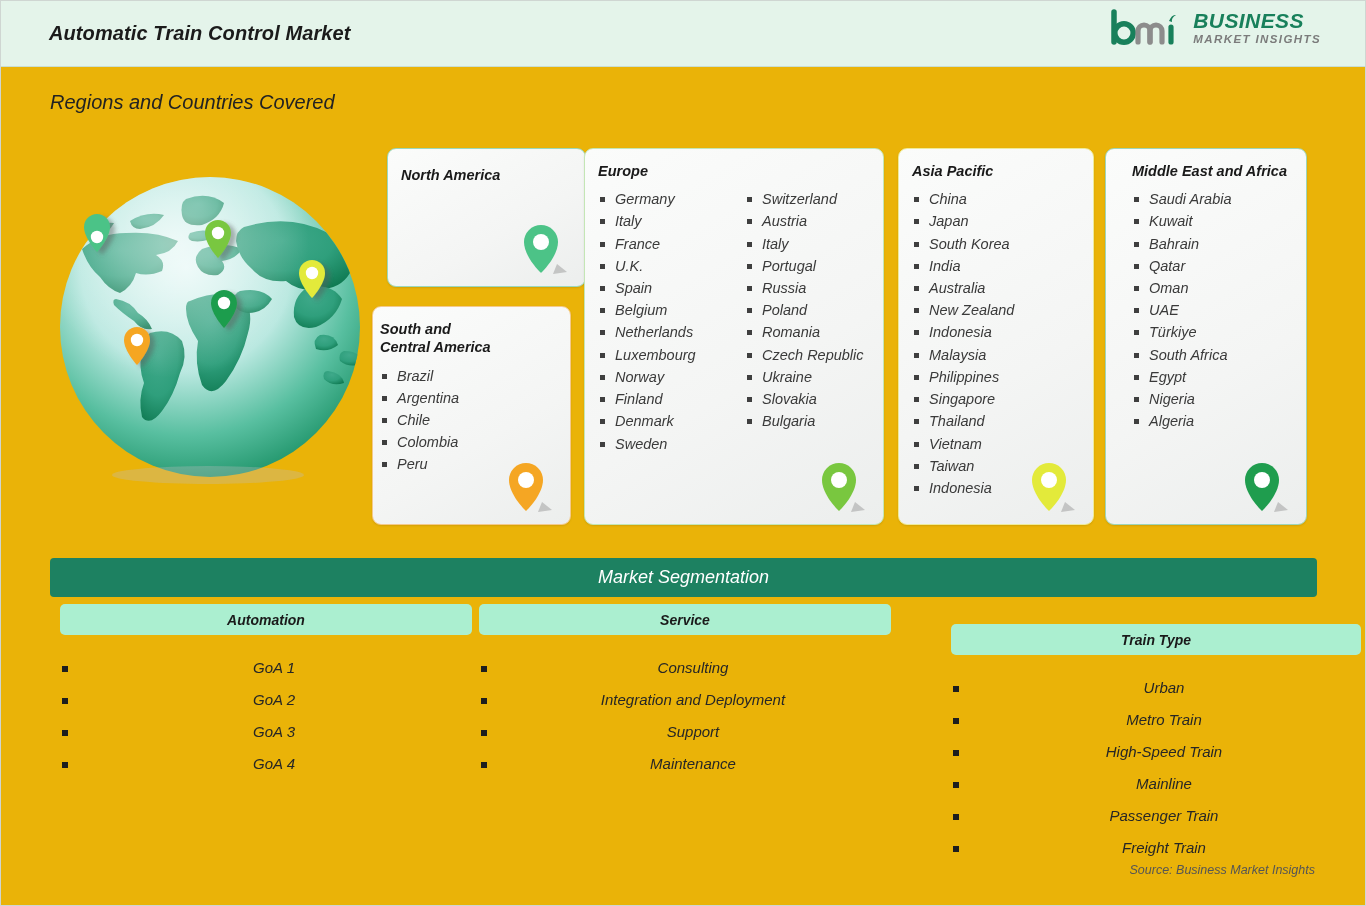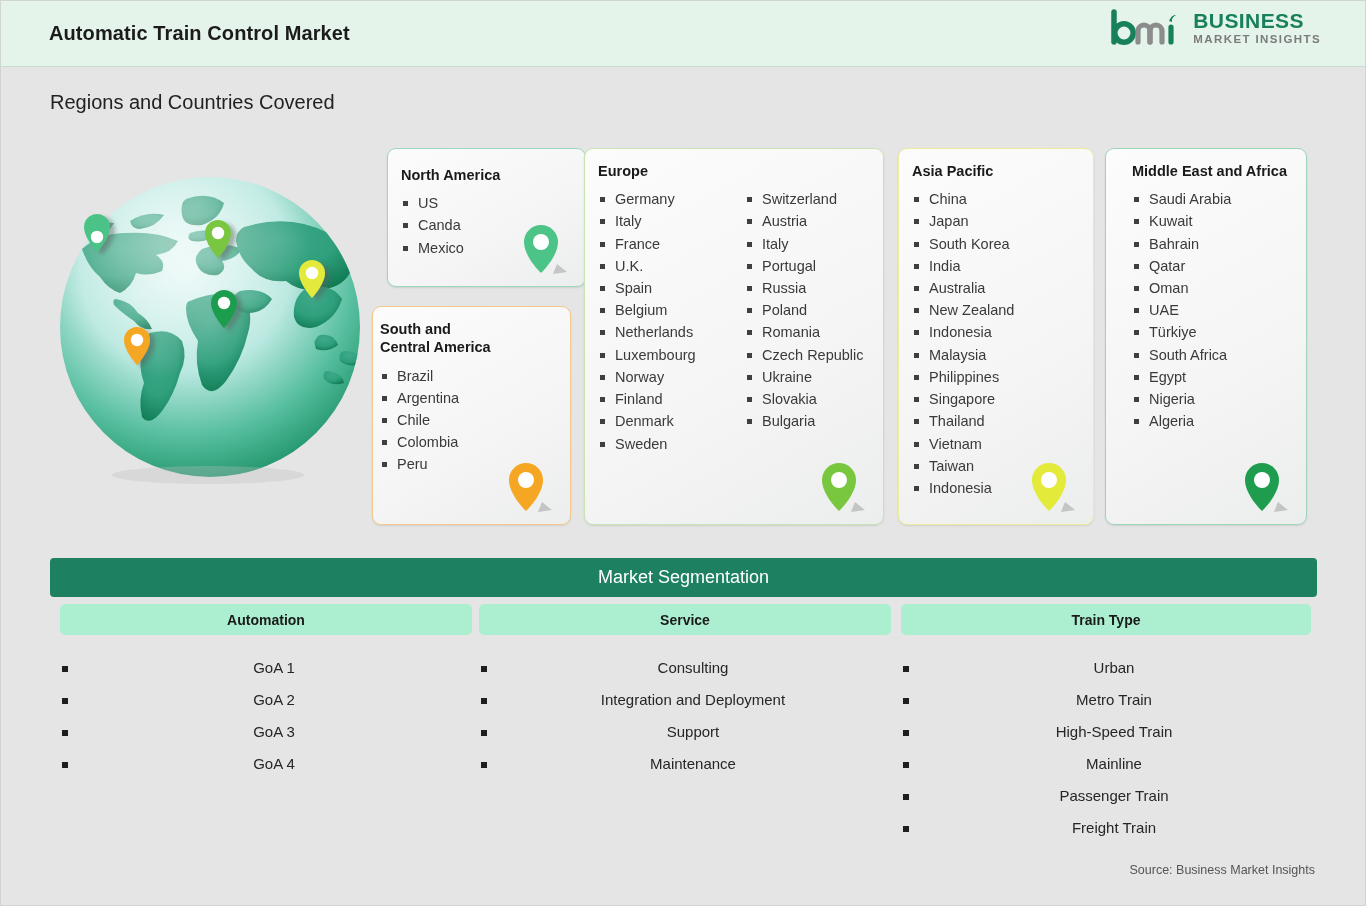--- a/index.html
+++ b/index.html
@@ -5,22 +5,23 @@
   * { box-sizing: border-box; margin: 0; padding: 0; }
   html, body {
     width: 1366px; height: 906px;
     background: #ffffff;
     font-family: "Liberation Sans", sans-serif;
     overflow: hidden;
   }
   #page {
     position: relative;
     width: 1366px; height: 906px;
-    background: #e5e5e5;
+    background: #eab308;
     border: 1px solid #cfd6d2;
+    font-style: italic;
   }
 
   
   #header {
     position: absolute; left: 0; top: 0;
     width: 1364px; height: 66px;
     background: #e4f4ea;
     border-bottom: 1px solid #c9ded3;
     display: flex; align-items: center;
   }
@@ -115,21 +116,21 @@
     font-size: 15px; color: #262626;
     line-height: 32px; padding-left: 16px; white-space: nowrap; text-align: center;
   }
   .seg-item::before {
     content: ""; position: absolute;
     left: 2px; top: 14px; width: 6px; height: 6px;
     background: #1e1e1e;
   }
   #seg-col-0 { left: 59px;  width: 412px; }
   #seg-col-1 { left: 478px; width: 412px; }
-  #seg-col-2 { left: 900px; width: 410px; }
+  #seg-col-2 { left: 950px; width: 410px; margin-top: 20px; }
 
   #source-note {
     position: absolute; right: 50px; top: 862px;
     font-size: 12.5px; color: #555;
   }
 </style>
 </head>
 <body>
 
 <div id="page">
@@ -230,27 +231,20 @@
       </g>
       <g filter="url(#pinShadow)">
         <path d="M241 98 a13 13 0 0 1 26 0 c0 11 -13 25 -13 25 s-13 -14 -13 -25 z" fill="#e3ea3a"></path>
         <circle cx="254" cy="98" r="6.2" fill="#ffffff"></circle>
       </g>
     </svg>
   </div>
 
   <div class="region-card" id="card-na">
     <div class="region-title">North America</div>
-    <div class="region-body">
-      <div class="region-col">
-        <div class="country">US</div>
-        <div class="country">Canda</div>
-        <div class="country">Mexico</div>
-      </div>
-    </div>
     <svg class="pin" style="right:14px; bottom:6px;" width="52" height="58" viewBox="0 0 52 58">
       <path d="M38 42 l10 8 -14 2 z" fill="#9a9a9a" opacity=".5"></path>
       <path d="M5 20 a17 17 0 0 1 34 0 c0 15 -17 31 -17 31 s-17 -16 -17 -31 z" fill="#4cc387"></path>
       <circle cx="22" cy="20" r="8" fill="#ffffff"></circle>
     </svg>
   </div>
 
   <div class="region-card" id="card-sca">
     <div class="region-title">
       <div>South and</div>

